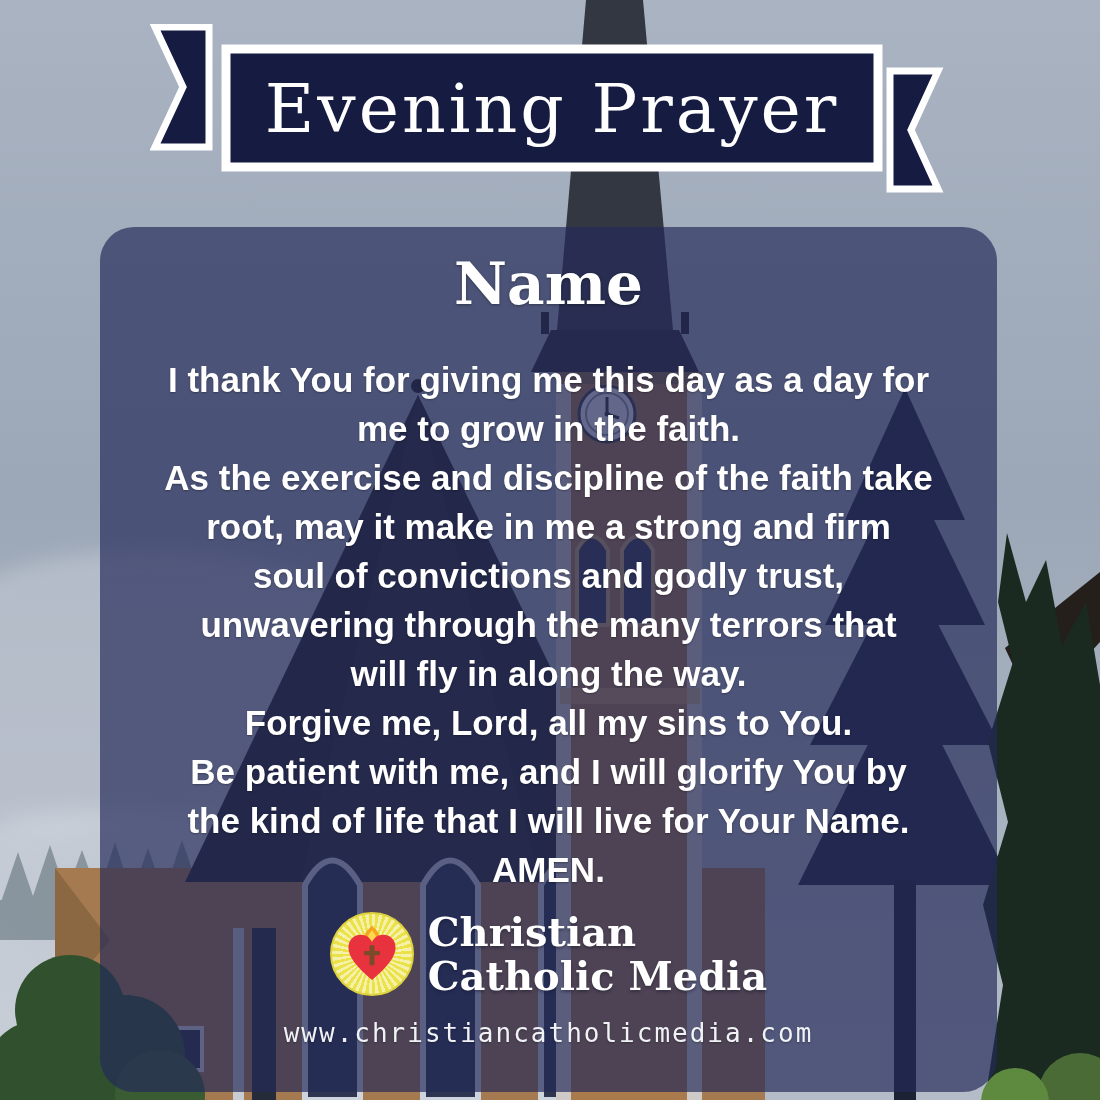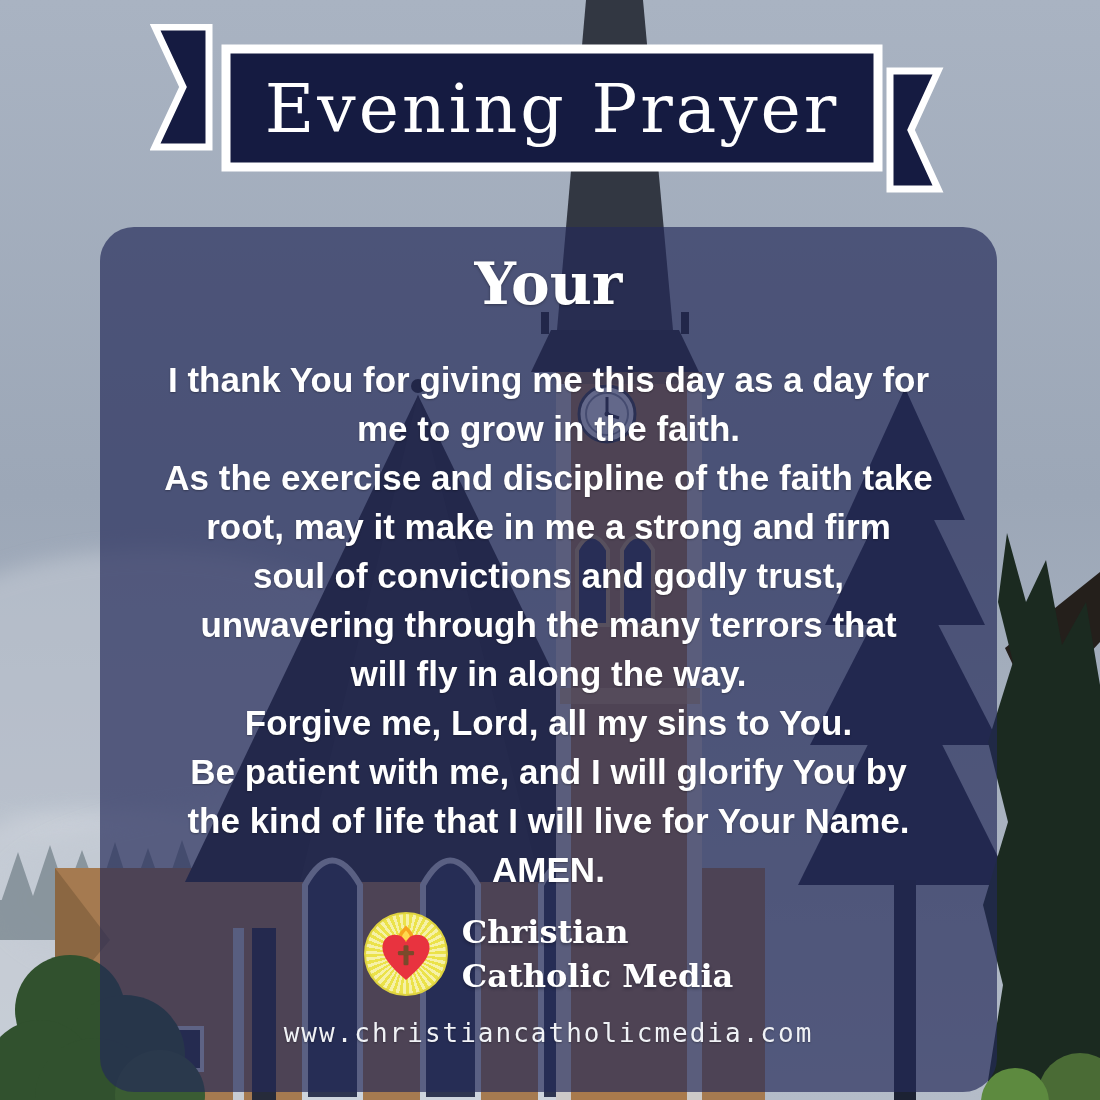--- a/index.html
+++ b/index.html
@@ -40,21 +40,21 @@
   }
   .sunburst{
     width:80px; height:80px; border-radius:50%;
     background:repeating-conic-gradient(#f6f1a8 0deg 5deg, #ebe24a 5deg 10deg);
     border:2px solid #ded23f;
     display:flex; align-items:center; justify-content:center;
   }
   .sunburst svg{width:62px; height:62px; display:block;}
   .logo-name{
     text-align:left; font-family:"DejaVu Serif", serif; font-weight:bold;
-    font-size:32px; line-height:44px; color:#ffffff;
+    font-size:40px; line-height:44px; color:#ffffff;
     text-shadow:0 2px 3px rgba(20,22,40,0.45); white-space:nowrap;
   }
   
   .site-url{
     margin-top:20px; font-family:"DejaVu Sans Mono", monospace;
     font-size:26px; letter-spacing:2px; color:#f0f2f6; white-space:nowrap;
     text-shadow:0 1px 2px rgba(0,0,0,0.3);
   }
 </style>
 </head>
@@ -172,21 +172,21 @@
   </svg>
 
   <svg class="ribbon-svg" viewBox="0 0 800 170" aria-hidden="true">
     <path d="M5,3 L59,3 L59,123 L5,123 L33,63 Z" fill="#151b41" stroke="#ffffff" stroke-width="7" stroke-linejoin="miter"></path>
     <path d="M740,47 L788,47 L761,106 L788,165 L740,165 Z" fill="#151b41" stroke="#ffffff" stroke-width="7" stroke-linejoin="miter"></path>
     <rect x="76" y="25" width="652" height="118" fill="#151b41" stroke="#ffffff" stroke-width="9"></rect>
   </svg>
   <div class="banner-title">Evening Prayer</div>
 
   <div class="card">
-    <div class="card-title">Your</div>
+    <div class="card-title">Name</div>
     <div class="prayer">
         <div class="prayer-line">I thank You for giving me this day as a day for</div>
         <div class="prayer-line">me to grow in the faith.</div>
         <div class="prayer-line">As the exercise and discipline of the faith take</div>
         <div class="prayer-line">root, may it make in me a strong and firm</div>
         <div class="prayer-line">soul of convictions and godly trust,</div>
         <div class="prayer-line">unwavering through the many terrors that</div>
         <div class="prayer-line">will fly in along the way.</div>
         <div class="prayer-line">Forgive me, Lord, all my sins to You.</div>
         <div class="prayer-line">Be patient with me, and I will glorify You by</div>

